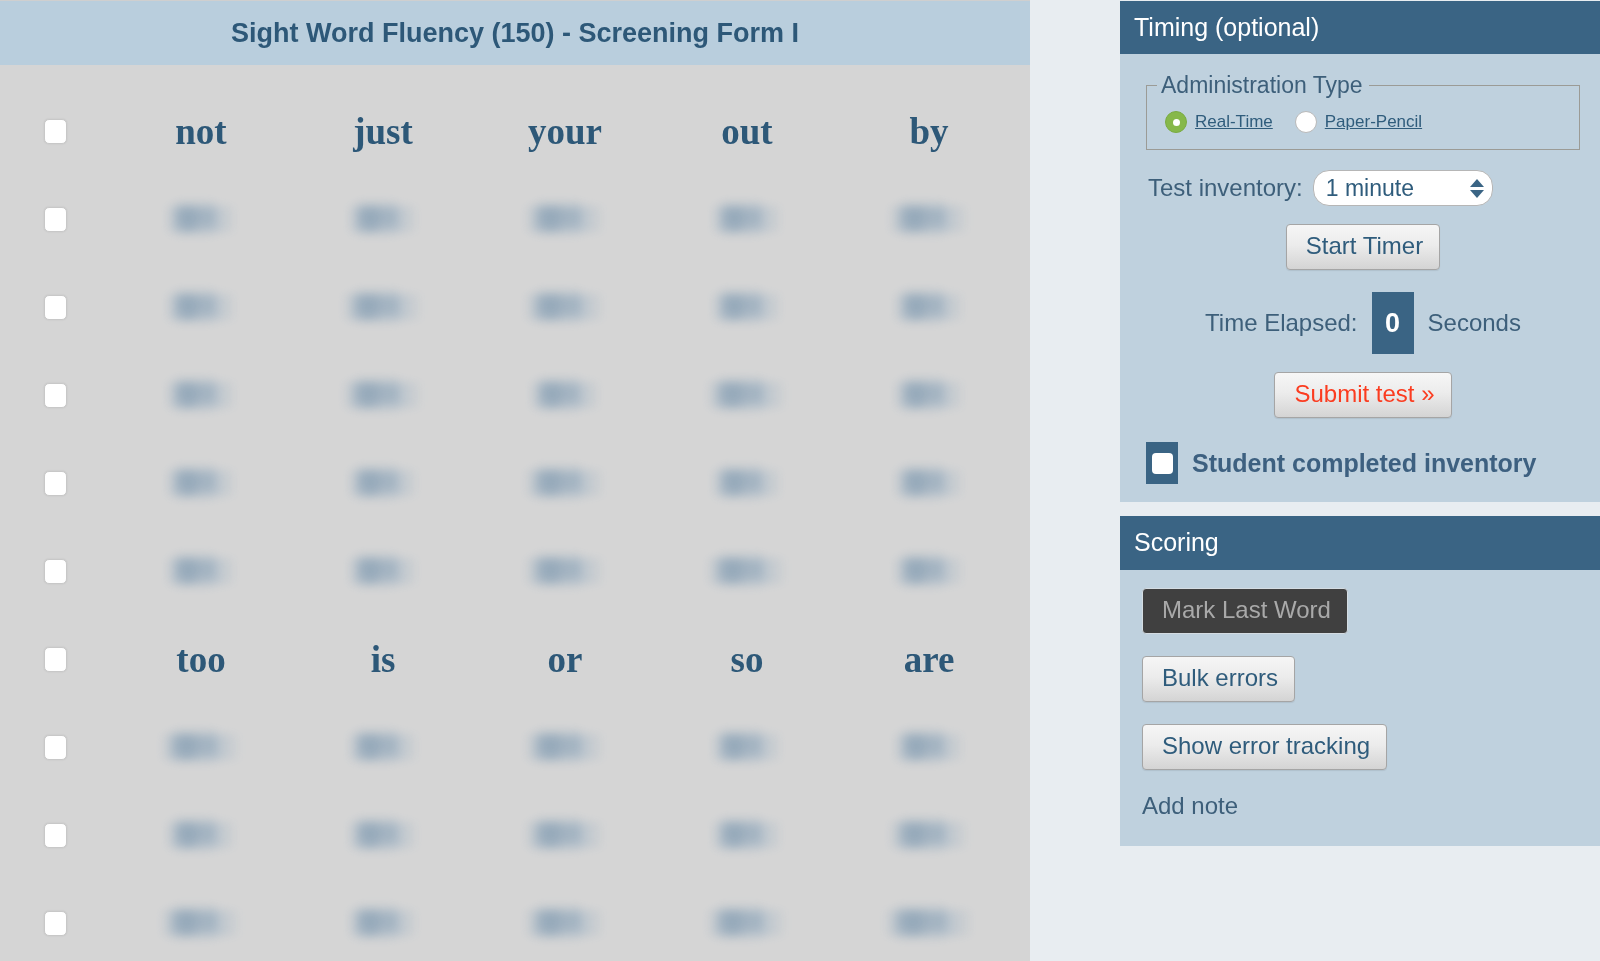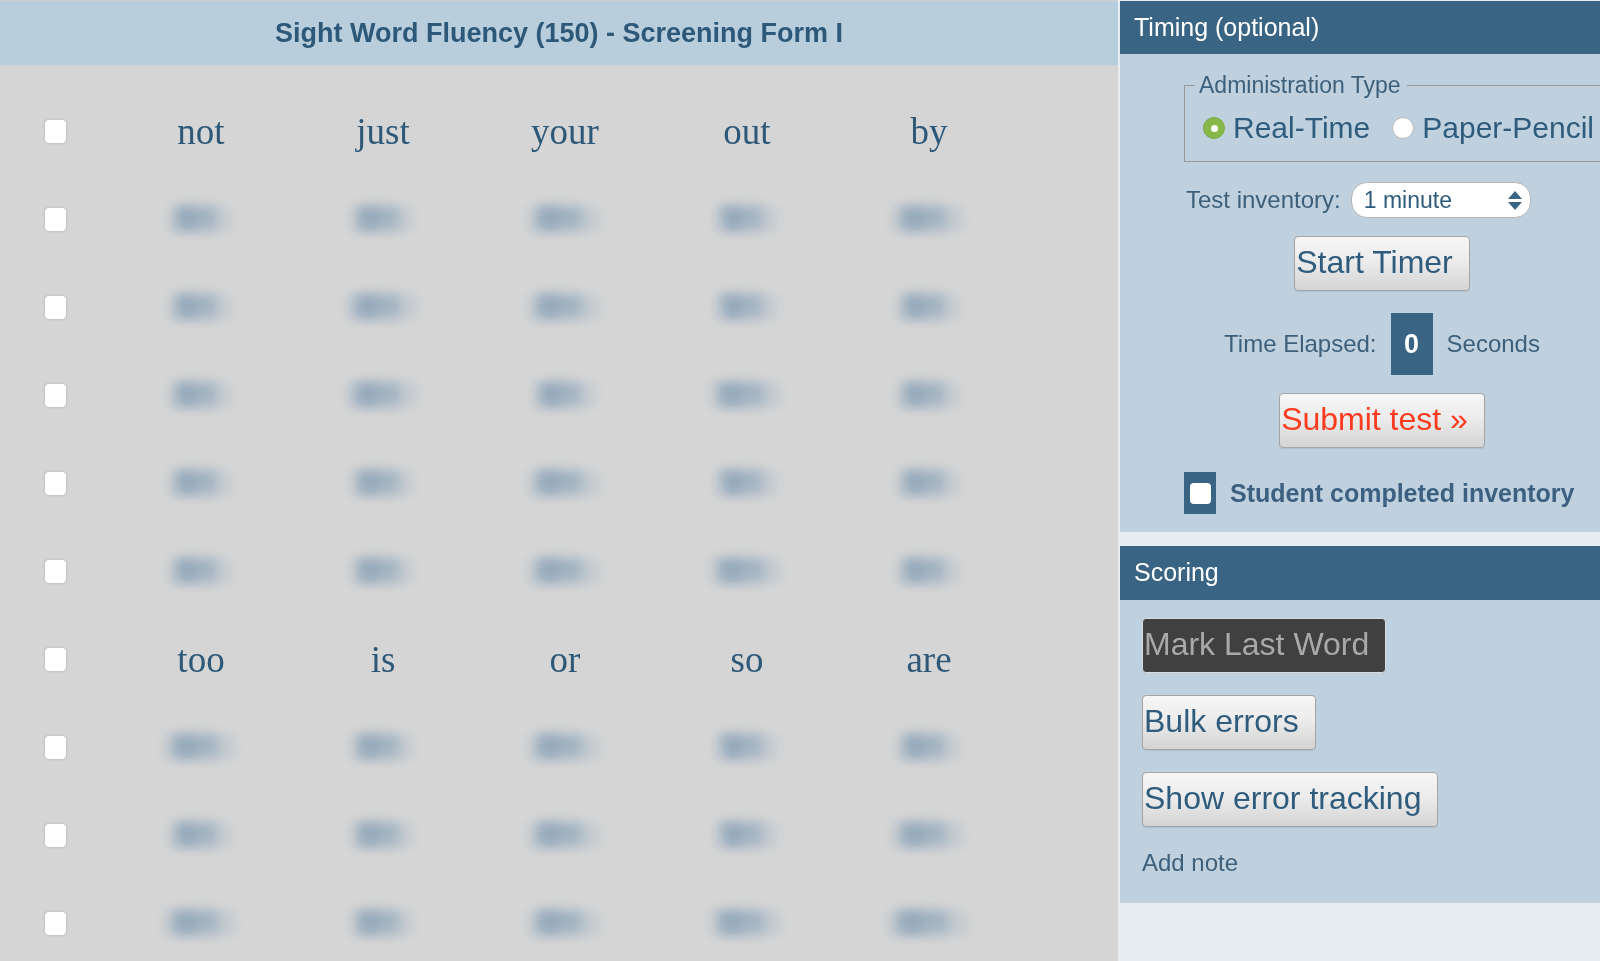--- a/index.html
+++ b/index.html
@@ -11,20 +11,21 @@
     background: #e8edf1;
     font-family: "Liberation Sans", sans-serif;
   }
 
   #app {
     position: relative;
     width: 1600px;
     height: 961px;
     background: #e8edf1;
     display: flex;
+    gap: 44px;
   }
 
   
   .main-panel {
     width: 1118px;
     height: 961px;
     background: #d5d5d5;
     position: relative;
     overflow: hidden;
     border-top: 1px solid #cfcfcf;
@@ -86,20 +87,21 @@
     height: 88px;
   }
 
   .word {
     font-family: "Liberation Serif", serif;
     font-size: 37px;
     color: #2d5878;
     line-height: 1;
     cursor: pointer;
     user-select: none;
+    font-weight: bold;
   }
 
   
   .word.blurred {
     position: relative;
     color: transparent;
     filter: blur(5px);
     opacity: 0.85;
   }
   .word.blurred::before {
@@ -162,21 +164,20 @@
     color: #ffffff;
     font-size: 25px;
     padding: 13px 14px 14px 14px;
     box-sizing: border-box;
     line-height: 1.05;
   }
 
   .panel-body {
     padding: 14px 16px 18px 22px;
     box-sizing: border-box;
-    margin-left: 38px;
   }
 
   fieldset.admin-type {
     border: 1px solid #9b9b96;
     margin: 4px 4px 0 4px;
     padding: 4px 10px 14px 10px;
     box-sizing: border-box;
   }
 
   fieldset.admin-type legend {
@@ -213,25 +214,26 @@
     height: 7px;
     border-radius: 50%;
     background: #ffffff;
   }
   .radio.off {
     background: #ffffff;
     border: 1px solid #b9b9b9;
   }
 
   .radio-label {
-    font-size: 30px;
+    font-size: 17px;
     color: #2f5c7c;
     margin-right: 14px;
     white-space: nowrap;
     cursor: pointer;
+    text-decoration: underline;
   }
 
   .duration-row {
     display: flex;
     align-items: center;
     gap: 10px;
     margin-top: 20px;
     padding-left: 6px;
   }
 
@@ -275,22 +277,22 @@
     border-left: 7px solid transparent;
     border-right: 7px solid transparent;
     border-top: 8px solid #3a6484;
   }
 
   .btn {
     background: linear-gradient(to bottom, #f6f6f6 0%, #ececec 45%, #d4d4d4 100%);
     border: 1px solid #a5a5a5;
     border-radius: 4px;
     color: #2f5c7c;
-    font-size: 32px;
-    padding: 7px 16px 9px 1px;
+    font-size: 24px;
+    padding: 7px 16px 9px 19px;
     cursor: pointer;
     font-family: "Liberation Sans", sans-serif;
     box-shadow: 0 1px 1px rgba(0,0,0,0.08);
   }
 
   .btn.danger { color: #fb3c20; }
 
   .btn.disabled {
     background: #404040;
     border: 1px solid #d4dce2;

